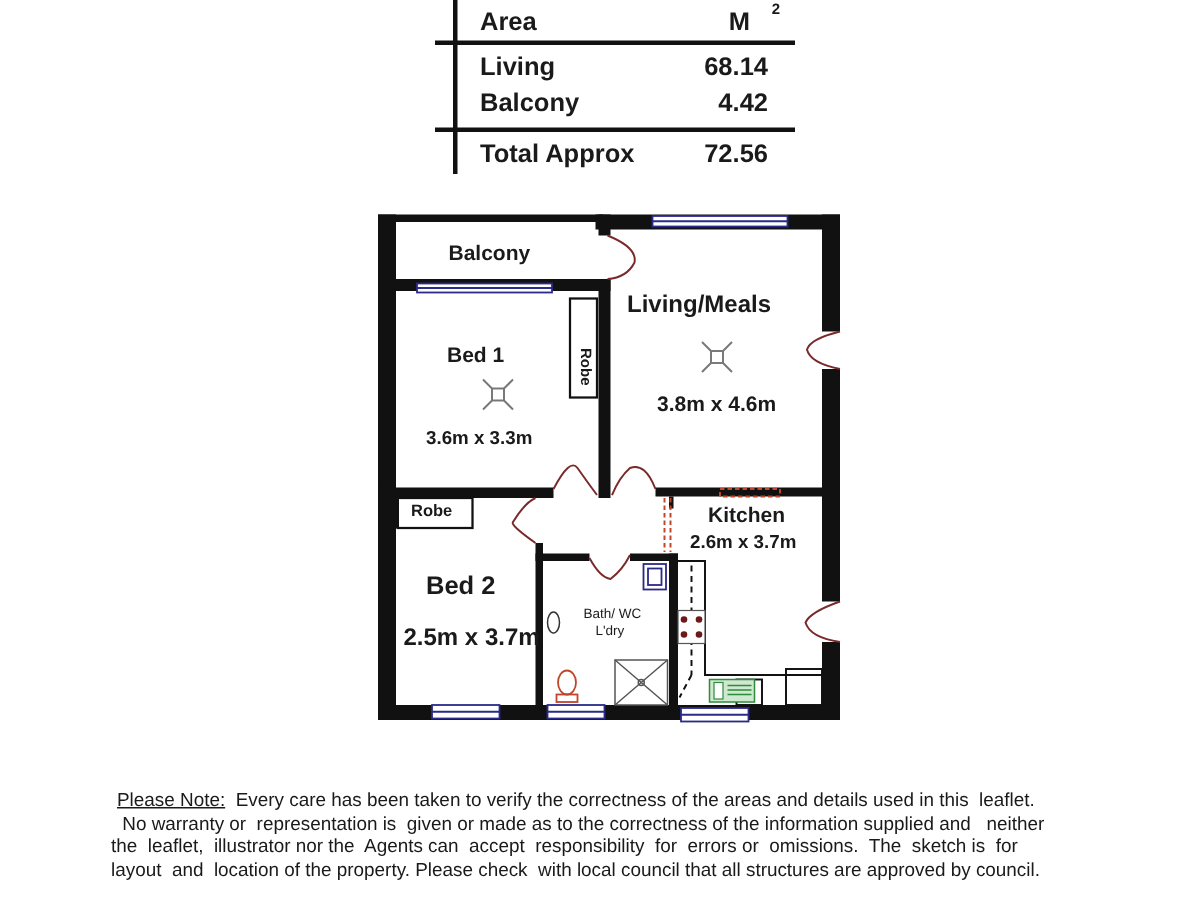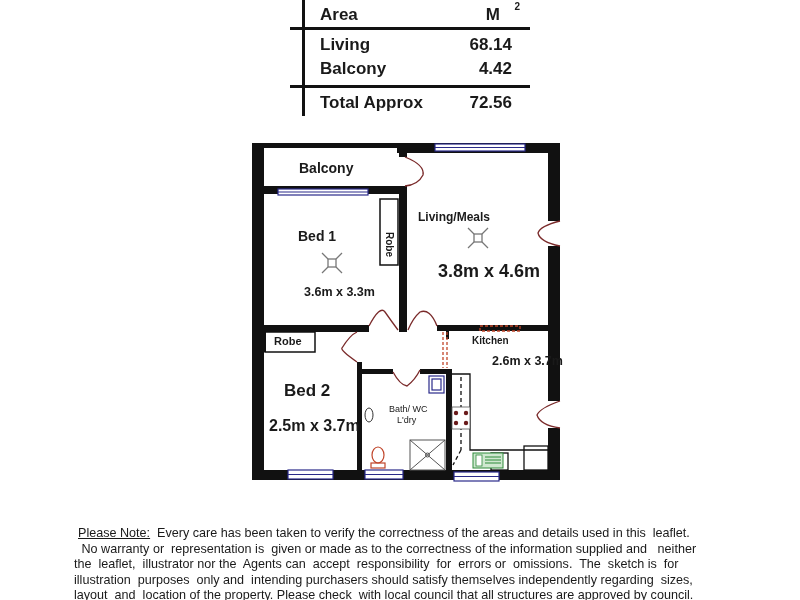--- a/index.html
+++ b/index.html
@@ -160,31 +160,30 @@
     <rect x="473" y="453" width="30" height="15" fill="#cfe8d0" stroke="#2e8b3a" stroke-width="1"></rect>
     <rect x="476" y="455" width="6" height="11" fill="#fff" stroke="#2e8b3a" stroke-width="0.8"></rect>
     <line x1="485" y1="457" x2="501" y2="457" stroke="#2e8b3a"></line>
     <line x1="485" y1="460" x2="501" y2="460" stroke="#2e8b3a"></line>
     <line x1="485" y1="463" x2="501" y2="463" stroke="#2e8b3a"></line>
   </g>
 </svg>
 
 <div class="room-label" style="left:299px; top:160px; font-size:14px;">Balcony</div>
 <div class="room-label" style="left:298px; top:228px; font-size:14px;">Bed 1</div>
-<div class="room-label" style="left:284px; top:285px; font-size:12.5px;margin-left:20px;">3.6m x 3.3m</div>
+<div class="room-label" style="left:284px; top:285px; font-size:12.5px;">3.6m x 3.3m</div>
 <div class="room-label" style="left:381px; top:232px; font-size:10px; transform:rotate(90deg); transform-origin:left top; margin-left:14px;">Robe</div>
-<div class="room-label" style="left:418px; top:210px; font-size:12px;">Living/Meals</div>
-<div class="room-label" style="left:438px; top:261px; font-size:18px;">3.8m x 4.6m</div>
+<div class="room-label" style="left:418px; top:195px; font-size:16px;">Living/Meals</div>
+<div class="room-label" style="left:438px; top:261px; font-size:14px;">3.8m x 4.6m</div>
 <div class="room-label" style="left:274px; top:335px; font-size:11px;">Robe</div>
 <div class="room-label" style="left:284px; top:381px; font-size:17px;">Bed 2</div>
 <div class="room-label" style="left:269px; top:417px; font-size:16px;">2.5m x 3.7m</div>
 <div class="room-label" style="left:389px; top:404px; font-size:9px; font-weight:normal;">Bath/ WC</div>
 <div class="room-label" style="left:397px; top:415px; font-size:9px; font-weight:normal;">L'dry</div>
-<div class="room-label" style="left:472px; top:335px; font-size:10px;">Kitchen</div>
-<div class="room-label" style="left:460px; top:354px; font-size:12.5px;margin-left:32px;">2.6m x 3.7m</div>
+<div class="room-label" style="left:472px; top:335px; font-size:14px;">Kitchen</div>
+<div class="room-label" style="left:460px; top:354px; font-size:12.5px;">2.6m x 3.7m</div>
 
 <div class="note">
   <span class="line"><span class="u">Please Note:</span><span style="white-space:pre;">  Every care has been taken to verify the correctness of the areas and details used in this  leaflet.</span></span>
   <span class="line" style="white-space:pre;"> No warranty or  representation is  given or made as to the correctness of the information supplied and   neither</span>
   <span class="line" style="white-space:pre; margin-left:-4px;">the  leaflet,  illustrator nor the  Agents can  accept  responsibility  for  errors or  omissions.  The  sketch is  for</span>
-  <span class="line" style="white-space:pre; margin-left:-4px;">illustration  purposes  only and  intending purchasers should satisfy themselves independently regarding  sizes,</span>
   <span class="line" style="white-space:pre; margin-left:-4px;">layout  and  location of the property. Please check  with local council that all structures are approved by council.</span>
 </div>
 
 </body></html>

